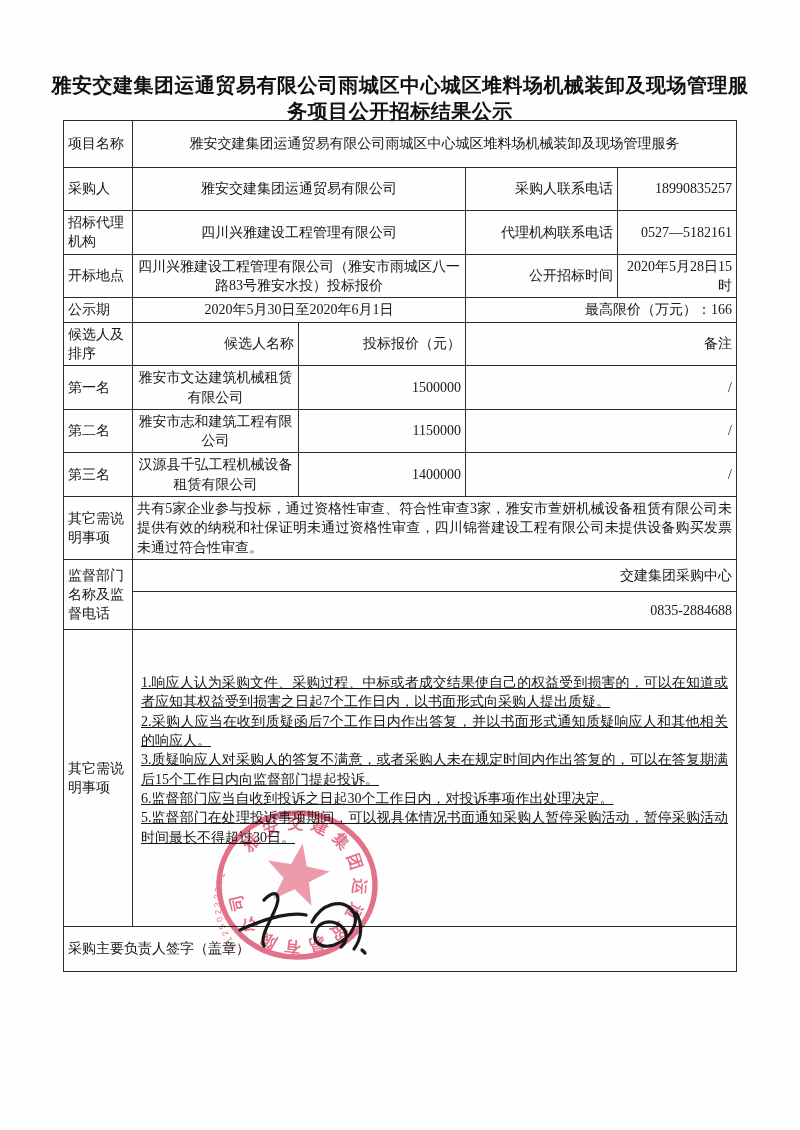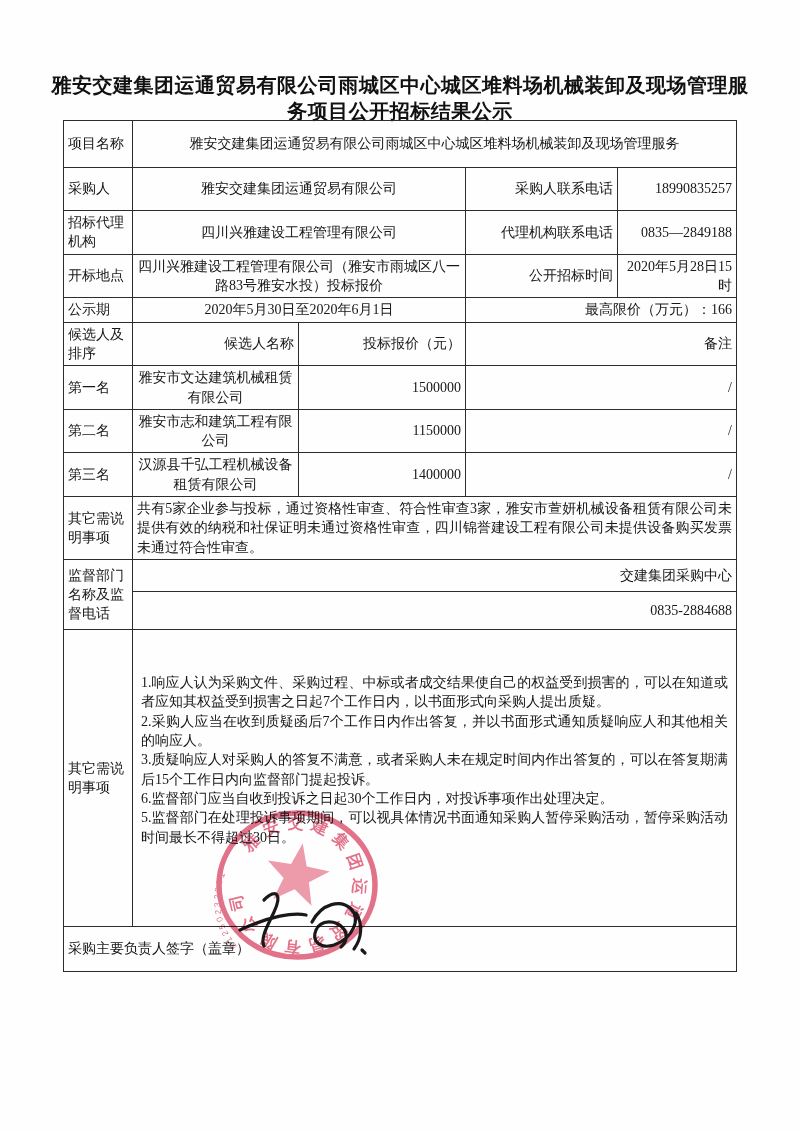--- a/index.html
+++ b/index.html
@@ -33,21 +33,21 @@
     line-height:1.38;
     color:#161616;
     padding:2px 4px;
     vertical-align:middle;
     overflow:hidden;
   }
   .lbl{padding:2px 2px 2px 3px;}
   .ctr{text-align:right;}
   .val{text-align:center;padding-left:6px;}
   .just{text-align:justify;}
-  .objection-cell{vertical-align:middle;}
+  .objection-cell{vertical-align:middle;text-decoration:underline;}
   .objection-cell .item{margin:0;padding:0 2px;}
   .sig-cell{padding-left:4px;}
   
   .overlay{
     position:absolute;left:178px;top:786px;width:244px;height:210px;
     pointer-events:none;
   }
   .overlay svg{mix-blend-mode:multiply;}
 </style>
 </head>
@@ -76,21 +76,21 @@
       <td class="lbl">采购人</td>
       <td class="val" colspan="2">雅安交建集团运通贸易有限公司</td>
       <td class="ctr">采购人联系电话</td>
       <td class="ctr">18990835257</td>
     </tr>
 
     <tr style="height:43px">
       <td class="lbl">招标代理机构</td>
       <td class="val" colspan="2">四川兴雅建设工程管理有限公司</td>
       <td class="ctr">代理机构联系电话</td>
-      <td class="ctr">0835—2849188</td>
+      <td class="ctr">0527—5182161</td>
     </tr>
 
     <tr style="height:43px">
       <td class="lbl">开标地点</td>
       <td class="val" colspan="2">四川兴雅建设工程管理有限公司（雅安市雨城区八一路83号雅安水投）投标报价</td>
       <td class="ctr">公开招标时间</td>
       <td class="ctr">2020年5月28日15时</td>
     </tr>
 
     <tr style="height:23px">

